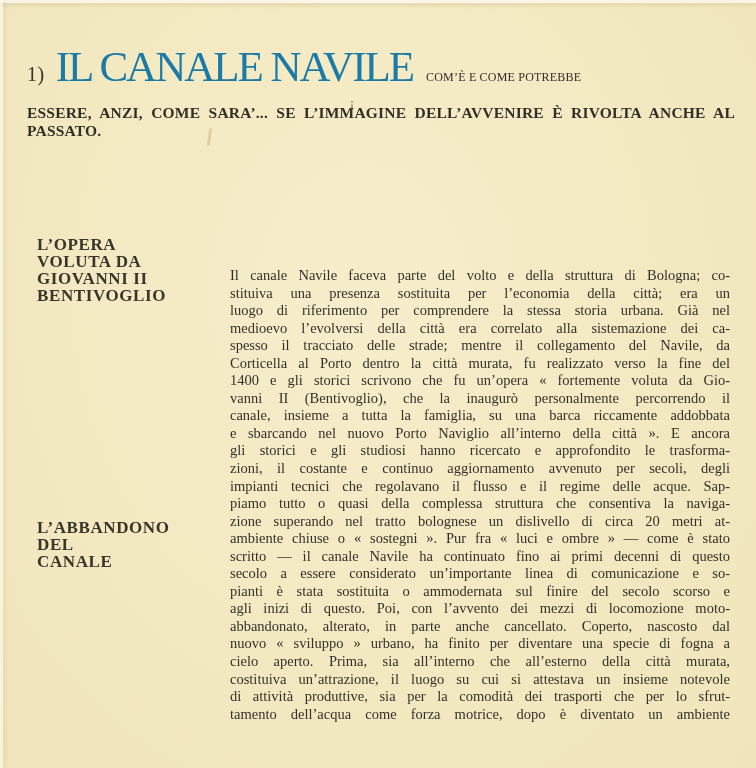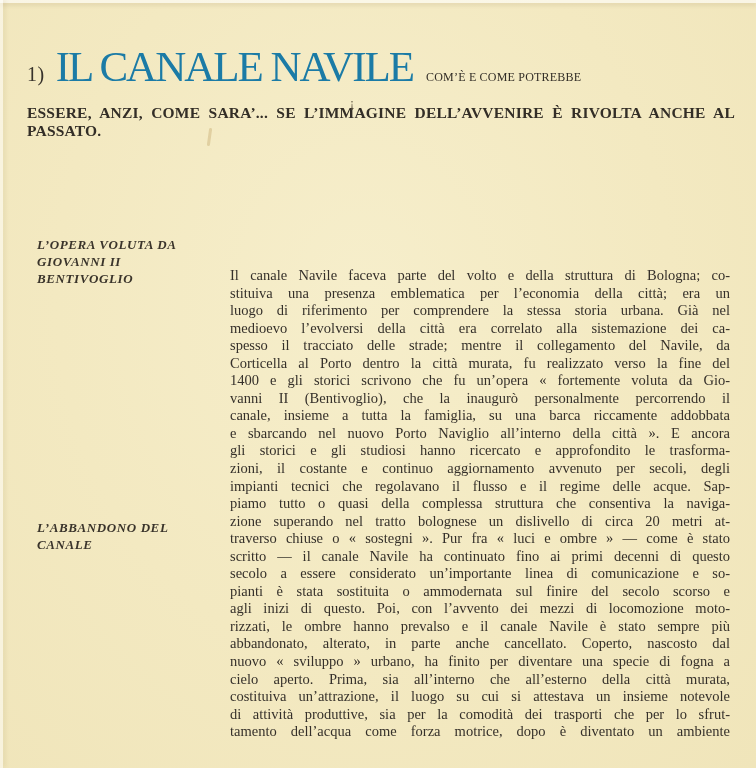--- a/index.html
+++ b/index.html
@@ -52,22 +52,22 @@
     line-height: 18px; text-align: justify; color: #332e27;
   }
   .stray-mark {
     position: absolute; left: 350px; top: 96px;
     font-size: 12px; color: #584f3d;
   }
 
   
   .margin-note {
     position: absolute; left: 37px; width: 152px;
-    font-size: 13px; font-weight: 700; letter-spacing: 0.6px;
-    line-height: 17px; color: #3a342b; font-style: italic;
+    font-size: 17px; font-weight: 700; letter-spacing: 0.6px;
+    line-height: 17px; color: #3a342b;
   }
   .margin-note-1 { top: 236px; }
   .margin-note-2 { top: 519px; }
 
   
   .body-text {
     position: absolute; left: 230px; top: 231px; width: 500px;
     font-size: 14.5px; color: #35302a; margin-top: 36px;
   }
   .body-line {
@@ -105,40 +105,39 @@
       <div class="margin-line">BENTIVOGLIO</div>
     </div>
 
   <div class="margin-note margin-note-2">
       <div class="margin-line">L’ABBANDONO DEL</div>
       <div class="margin-line">CANALE</div>
     </div>
 
   <div class="body-text">
       <div class="body-line">Il canale Navile faceva parte del volto e della struttura di Bologna; co-</div>
-      <div class="body-line">stituiva una presenza emblematica per l’economia della città; era un</div>
+      <div class="body-line">stituiva una presenza sostituita per l’economia della città; era un</div>
       <div class="body-line">luogo di riferimento per comprendere la stessa storia urbana. Già nel</div>
       <div class="body-line">medioevo l’evolversi della città era correlato alla sistemazione dei ca-</div>
       <div class="body-line">spesso il tracciato delle strade; mentre il collegamento del Navile, da</div>
       <div class="body-line">Corticella al Porto dentro la città murata, fu realizzato verso la fine del</div>
       <div class="body-line">1400 e gli storici scrivono che fu un’opera « fortemente voluta da Gio-</div>
       <div class="body-line">vanni II (Bentivoglio), che la inaugurò personalmente percorrendo il</div>
       <div class="body-line">canale, insieme a tutta la famiglia, su una barca riccamente addobbata</div>
       <div class="body-line">e sbarcando nel nuovo Porto Naviglio all’interno della città ». E ancora</div>
       <div class="body-line">gli storici e gli studiosi hanno ricercato e approfondito le trasforma-</div>
       <div class="body-line">zioni, il costante e continuo aggiornamento avvenuto per secoli, degli</div>
       <div class="body-line">impianti tecnici che regolavano il flusso e il regime delle acque. Sap-</div>
       <div class="body-line">piamo tutto o quasi della complessa struttura che consentiva la naviga-</div>
       <div class="body-line">zione superando nel tratto bolognese un dislivello di circa 20 metri at-</div>
-      <div class="body-line">traverso chiuse o « sostegni ». Pur fra « luci e ombre » — come è stato</div>
+      <div class="body-line">ambiente chiuse o « sostegni ». Pur fra « luci e ombre » — come è stato</div>
       <div class="body-line">scritto — il canale Navile ha continuato fino ai primi decenni di questo</div>
       <div class="body-line">secolo a essere considerato un’importante linea di comunicazione e so-</div>
       <div class="body-line">pianti è stata sostituita o ammodernata sul finire del secolo scorso e</div>
       <div class="body-line">agli inizi di questo. Poi, con l’avvento dei mezzi di locomozione moto-</div>
-      <div class="body-line">rizzati, le ombre hanno prevalso e il canale Navile è stato sempre più</div>
       <div class="body-line">abbandonato, alterato, in parte anche cancellato. Coperto, nascosto dal</div>
       <div class="body-line">nuovo « sviluppo » urbano, ha finito per diventare una specie di fogna a</div>
       <div class="body-line">cielo aperto. Prima, sia all’interno che all’esterno della città murata,</div>
       <div class="body-line">costituiva un’attrazione, il luogo su cui si attestava un insieme notevole</div>
       <div class="body-line">di attività produttive, sia per la comodità dei trasporti che per lo sfrut-</div>
       <div class="body-line">tamento dell’acqua come forza motrice, dopo è diventato un ambiente</div>
     </div>
 
 </div>
 

